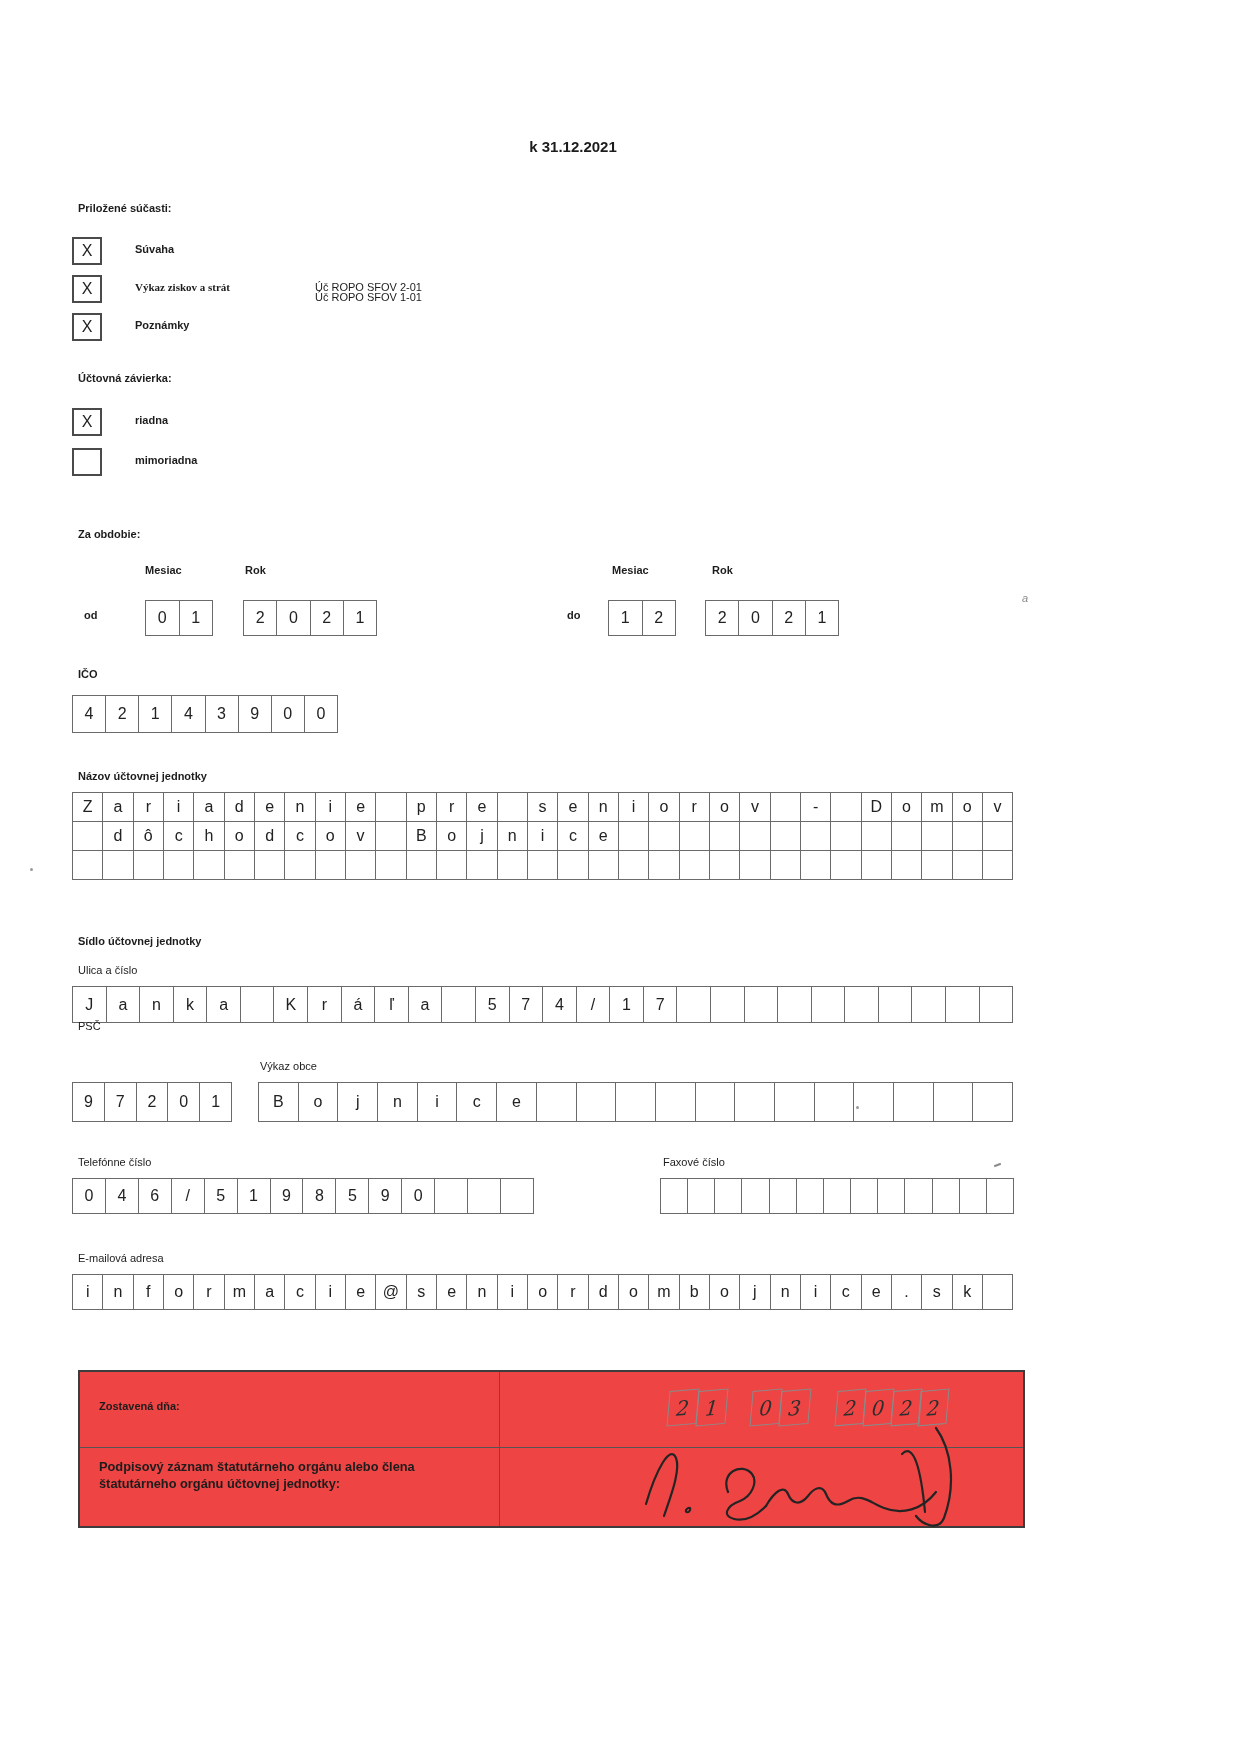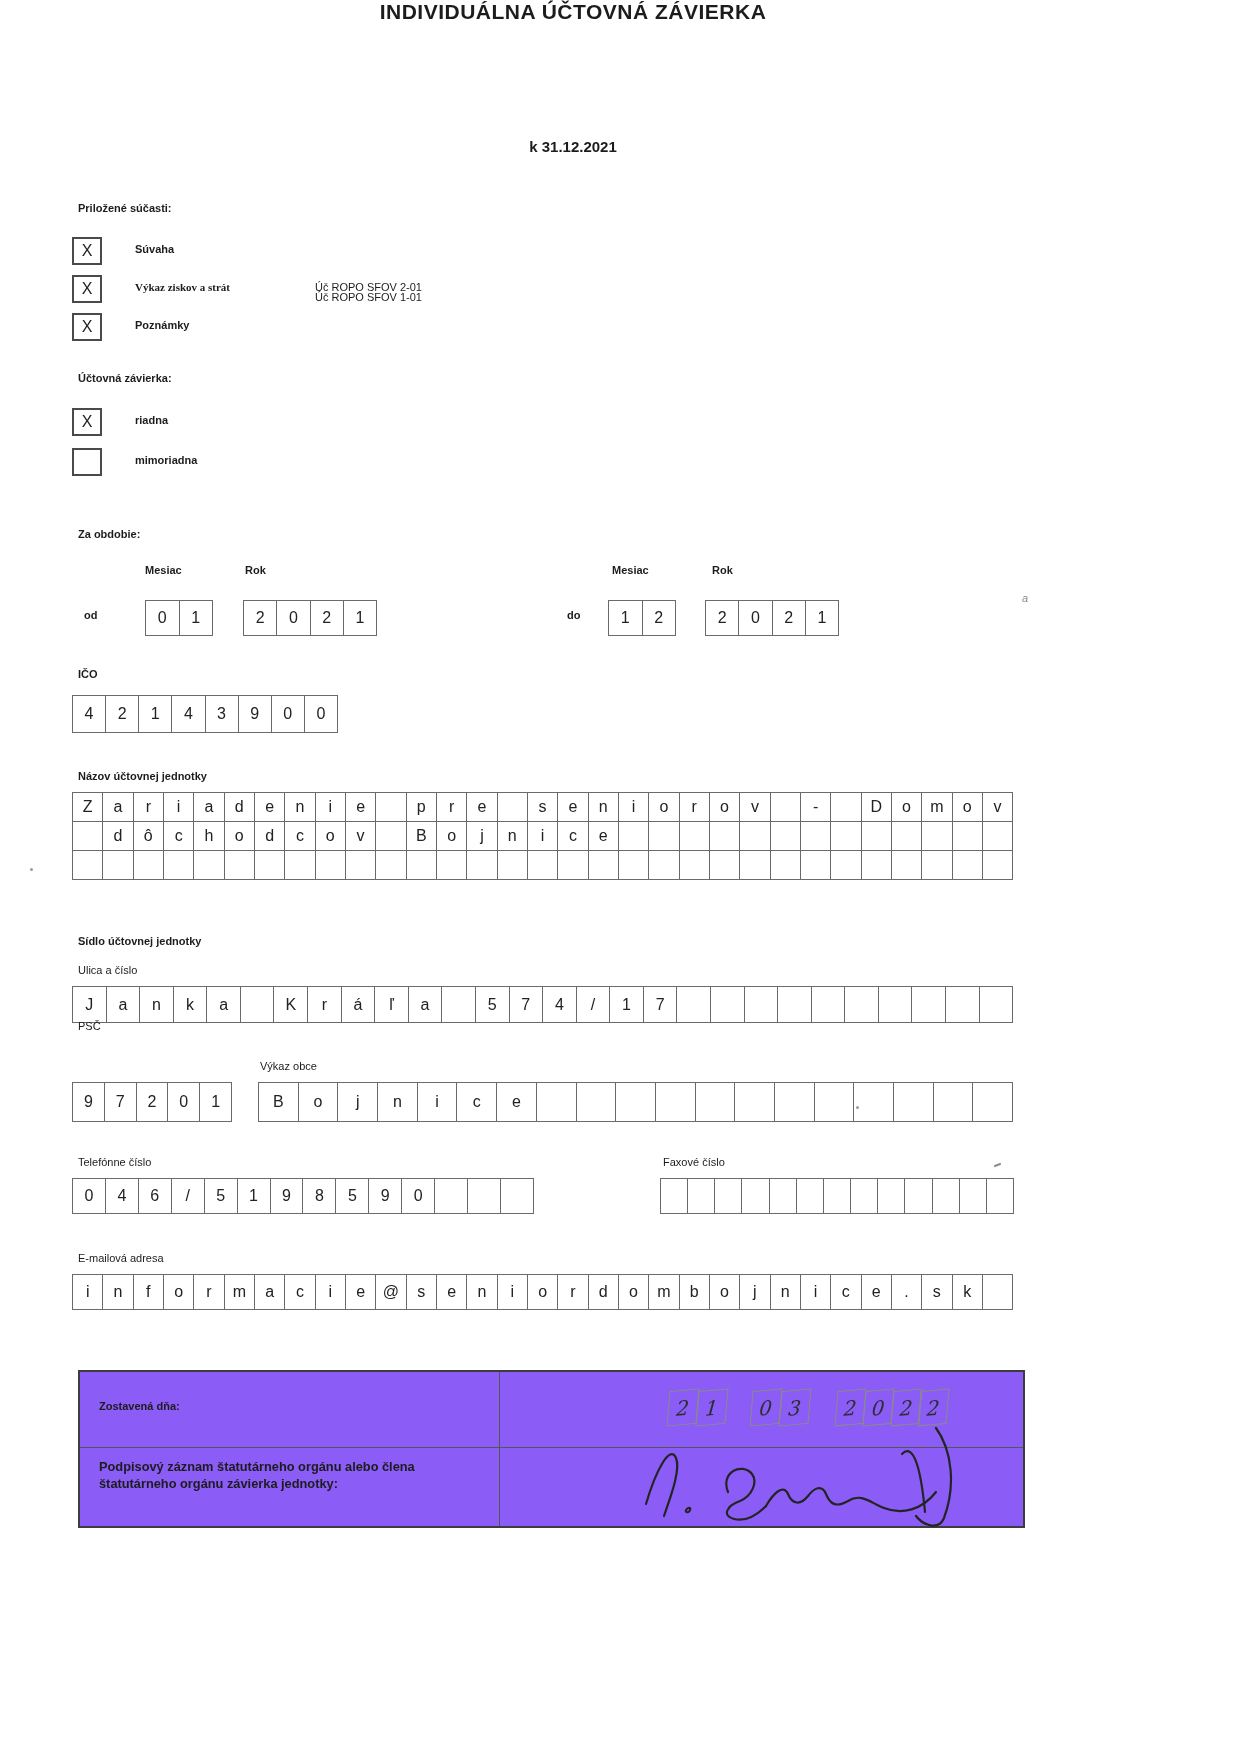--- a/index.html
+++ b/index.html
@@ -45,34 +45,33 @@
     font-style:italic;
     font-size:20px;
     color:#2e2e2e;
   }
   .hand .cell { transform:rotate(-5deg) skewX(-10deg); border-color:#8a8a8a; }
 
   
   .sig-table {
     border:2px solid #3d3d3d;
     box-sizing:border-box;
-    background:#8b5cf6;
+    background:#ef4444;
   }
   .sig-table .vline { position:absolute; top:0; bottom:0; width:1px; background:#555; }
   .sig-table .hline { position:absolute; left:0; right:0; height:1px; background:#555; }
 
   .artifact { position:absolute; color:#8a8a8a; pointer-events:none; }
   .dot { width:3px; height:3px; border-radius:50%; background:#999; }
 </style>
 </head>
 <body>
 
 <div class="page">
 
-  <div class="abs b" style="left:0; top:82; width:1146px; text-align:center; font-size:21px; letter-spacing:0.5px;">INDIVIDUÁLNA ÚČTOVNÁ ZÁVIERKA</div>
   <div class="abs b" style="left:0; top:138px; width:1146px; text-align:center; font-size:15px;">k 31.12.2021</div>
 
   <div class="abs lbl b" style="left:78px; top:202px;">Priložené súčasti:</div>
 
   <div class="abs" style="left:72px; top:237px;">
     <div class="checkbox">
       <span>X</span>
     </div>
   </div>
   <div class="abs lbl b" style="left:135px; top:243px;">Súvaha</div>
@@ -404,21 +403,21 @@
         <span class="cell">0</span>
         <span class="cell">3</span>
       </div>
     <div class="abs cellgrid hand" style="left:756px; top:18px; width:112px; height:35px;">
         <span class="cell">2</span>
         <span class="cell">0</span>
         <span class="cell">2</span>
         <span class="cell">2</span>
       </div>
 
-    <div class="abs b" style="left:19px; top:86px; width:392px; font-size:12.8px; line-height:1.35;">Podpisový záznam štatutárneho orgánu alebo člena štatutárneho orgánu závierka jednotky:</div>
+    <div class="abs b" style="left:19px; top:86px; width:392px; font-size:12.8px; line-height:1.35;">Podpisový záznam štatutárneho orgánu alebo člena štatutárneho orgánu účtovnej jednotky:</div>
 
     <svg class="abs" style="left:540px; top:52px;" width="340" height="104" viewBox="0 0 340 104">
       <g fill="none" stroke="#242424" stroke-width="2.2" stroke-linecap="round">
         <path d="M26,80 C36,46 50,20 56,34 C61,46 50,74 44,92"></path>
         <path d="M66,86 c2,-3 5,-3 4,0 c-1,3 -5,3 -4,0"></path>
         <path d="M108,68 C100,48 122,38 132,50 C138,58 132,72 120,77 C106,82 102,92 114,95 C126,98 138,90 146,82"></path>
         <path d="M146,82 C154,68 164,60 168,70 C172,80 180,82 188,72 C194,64 202,60 206,70 C210,80 216,84 228,77 C242,68 252,80 264,84 C282,91 302,86 316,68"></path>
         <path d="M282,30 C294,18 301,46 305,88"></path>
         <path d="M316,4 C332,26 336,62 324,94 C318,108 302,100 296,92"></path>
       </g>

